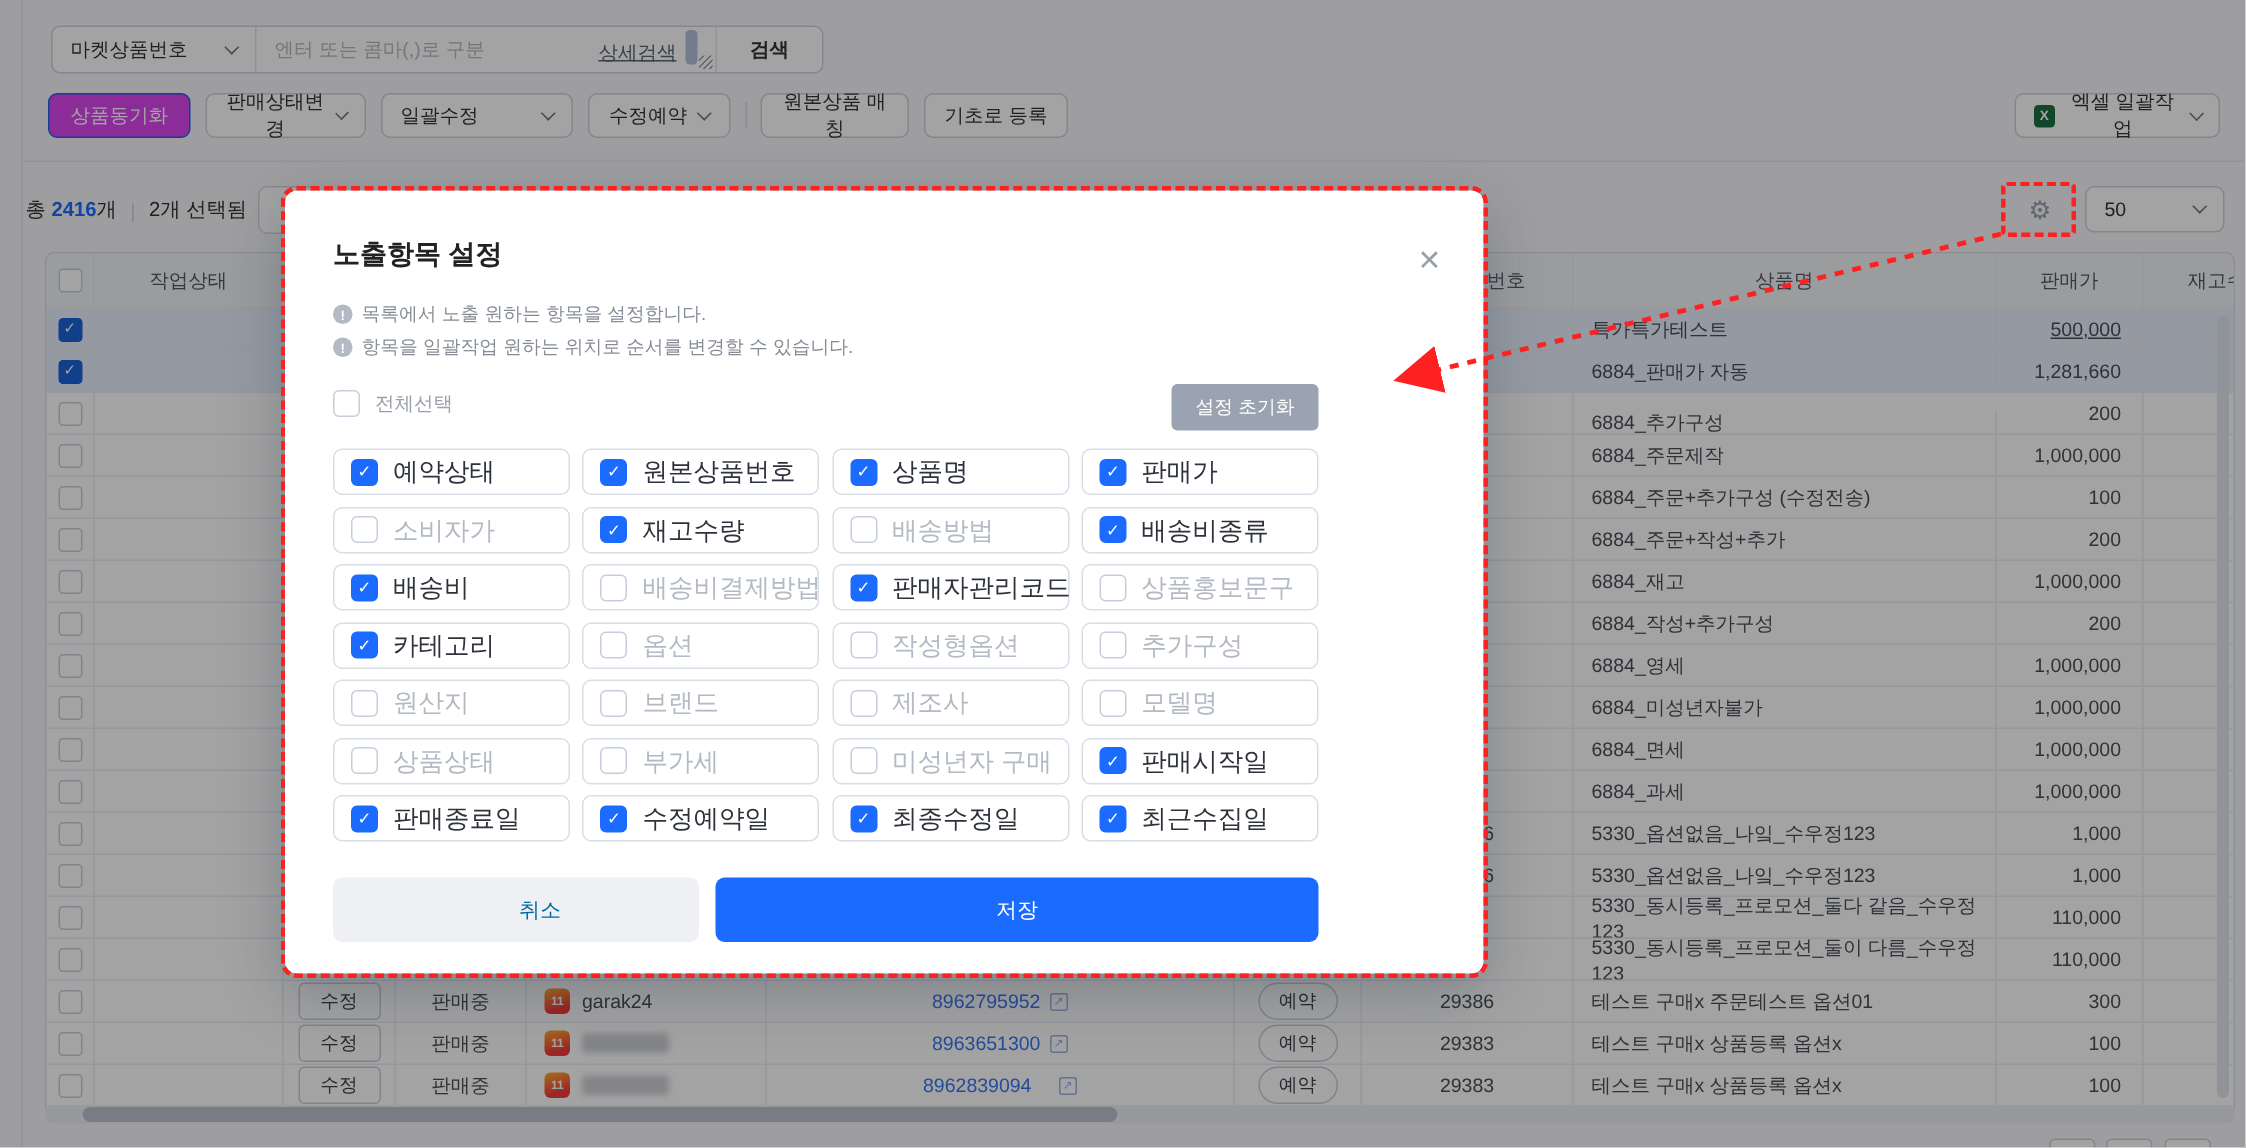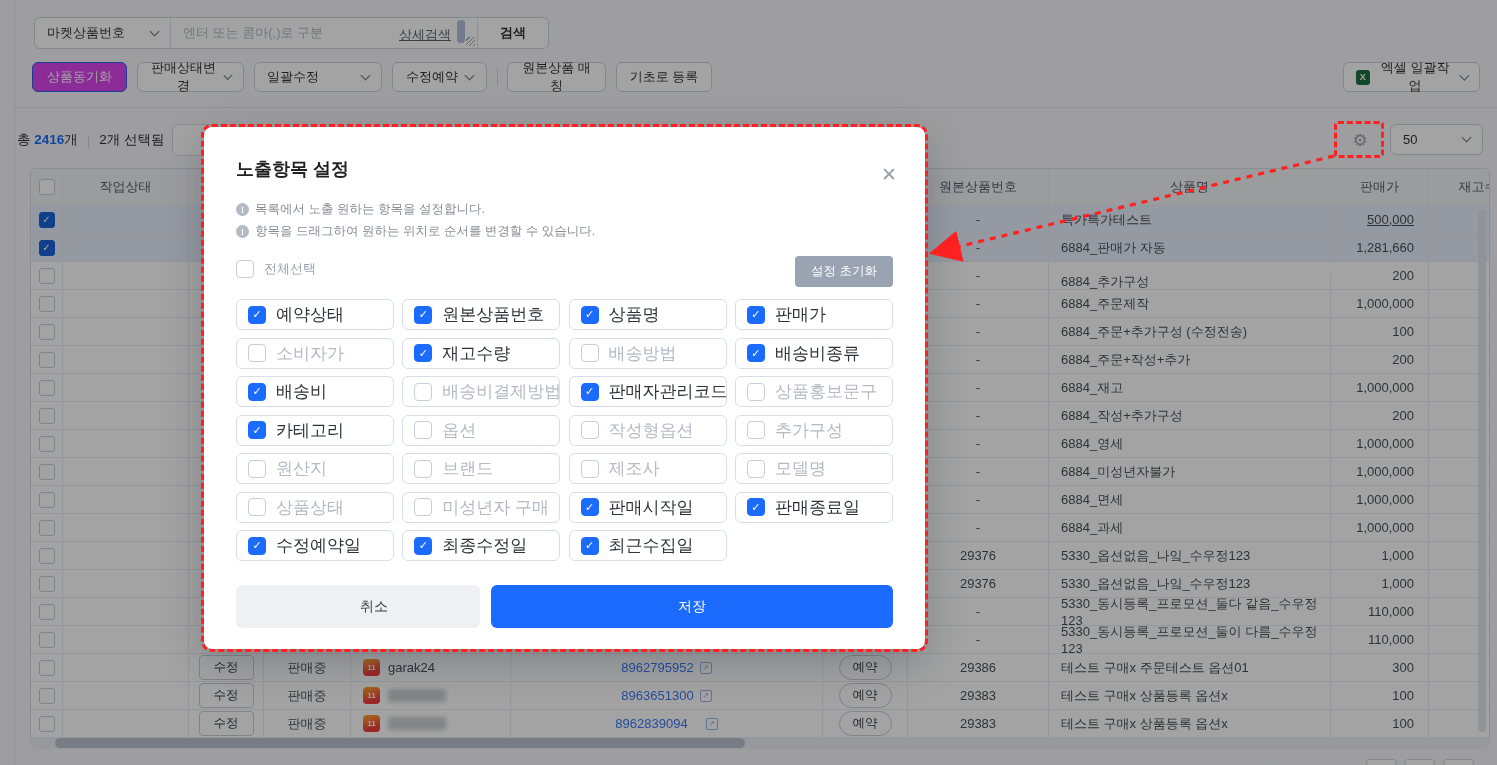--- a/index.html
+++ b/index.html
@@ -79,41 +79,41 @@
 
   .h-scroll-track { position:absolute; left:30px; top:737px; width:1460px; height:12px; background:#eef0f4; border-radius:6px; }
   .h-scroll-thumb { position:absolute; left:25px; top:1px; width:690px; height:10px; background:#bcc3cf; border-radius:5px; cursor:grab; }
   .v-scroll-thumb { position:absolute; left:1478px; top:210px; width:8px; height:522px; background:#e2e6ec; border-radius:4px; cursor:grab; }
   .pg-sliver { position:absolute; top:759px; height:8px; width:31px; background:#fff; border:1px solid #ccd2db; border-radius:4px; }
 
   
   .dim { position:absolute; inset:0; background:rgba(0,0,0,0.36); z-index:50; }
 
   
-  .modal { position:absolute; left:204px; top:127px; width:721px; height:522px; background:#fff; border-radius:8px;
+  .modal { position:absolute; left:190px; top:127px; width:799px; height:522px; background:#fff; border-radius:8px;
            z-index:60; outline:3px dashed #ff2121; box-shadow:0 12px 40px rgba(20,30,50,0.25); }
   .m-title { position:absolute; left:32px; top:30px; font-size:18px; font-weight:bold; color:#222; }
   .m-close { position:absolute; right:28px; top:36px; font-size:19px; color:#9aa0a9; cursor:pointer; background:none; border:none; font-family:inherit; }
   .m-info { position:absolute; left:32px; display:flex; align-items:center; gap:6px; font-size:12.5px; color:#878d97; }
   .info-ic { width:13px; height:13px; border-radius:50%; background:#b3bac4; color:#fff; font-size:9px; font-weight:bold;
              display:flex; align-items:center; justify-content:center; flex:none; }
   .m-selectall { position:absolute; left:32px; top:133px; display:flex; align-items:center; gap:10px; }
   .m-selectall .cb { width:18px; height:18px; border-radius:4px; }
   .m-selectall span.lbl { font-size:13px; color:#9aa1ac; }
   .m-reset { position:absolute; left:591px; top:129px; width:98px; height:31px; background:#99a3b2; color:#fff;
              border:none; border-radius:4px; font-size:12.5px; cursor:pointer; font-family:inherit; }
   .m-grid { position:absolute; left:32px; top:172px; width:657px; display:grid;
             grid-template-columns:repeat(4,158px); column-gap:8.3px; row-gap:7.5px; }
   .m-cell { height:31px; border:1px solid #d8dee8; border-radius:6px; background:#fff; display:flex;
             align-items:center; gap:10px; padding-left:11px; cursor:pointer; }
   .m-cell .cb { width:18px; height:18px; border-radius:4px; }
   .m-cell .cb.on { background:#1b6bff; border-color:#1b6bff; font-size:11px; }
   .m-cell .lbl { font-size:17px; color:#2e333b; font-weight:500; white-space:nowrap; }
   .m-cell.off .lbl { color:#b3bac4; font-weight:normal; }
-  .m-cancel { position:absolute; left:32px; top:458px; width:244px; height:43px; background:#eef0f4; color:#404040;
+  .m-cancel { position:absolute; left:32px; top:458px; width:244px; height:43px; background:#eef0f4; color:#0369a1;
               border:none; border-radius:6px; font-size:14px; cursor:pointer; font-family:Liberation Mono, monospace;padding-left:32px; }
   .m-save { position:absolute; left:287px; top:458px; width:402px; height:43px; background:#1b6bff; color:#fff;
             border:none; border-radius:6px; font-size:14px; cursor:pointer; font-family:inherit; }
 
   
   .annot-svg { position:absolute; inset:0; z-index:70; pointer-events:none; }
   .gear-annot { position:absolute; left:1334px; top:121px; width:50px; height:37px; border:3px dashed #ff2121;
                 border-radius:4px; z-index:70; pointer-events:none; }
 </style>
 </head>
@@ -538,21 +538,21 @@
 
   <div class="modal">
     <div class="m-title">노출항목 설정</div>
     <button class="m-close">✕</button>
     <div class="m-info" style="top:74px;">
       <span class="info-ic">!</span>
       <span>목록에서 노출 원하는 항목을 설정합니다.</span>
     </div>
     <div class="m-info" style="top:96px;">
       <span class="info-ic">!</span>
-      <span>항목을 드래그하여 원하는 위치로 순서를 변경할 수 있습니다.</span>
+      <span>항목을 일괄작업 원하는 위치로 순서를 변경할 수 있습니다.</span>
     </div>
     <div class="m-selectall">
       <span class="cb"></span>
       <span class="lbl">전체선택</span>
     </div>
     <button class="m-reset">설정 초기화</button>
     <div class="m-grid" id="m-grid">
         <div class="m-cell">
           <span class="cb on">✓</span>
           <span class="lbl">예약상태</span>
@@ -629,20 +629,24 @@
           <span class="cb"></span>
           <span class="lbl">제조사</span>
         </div>
         <div class="m-cell off">
           <span class="cb"></span>
           <span class="lbl">모델명</span>
         </div>
         <div class="m-cell off">
           <span class="cb"></span>
           <span class="lbl">상품상태</span>
+        </div>
+        <div class="m-cell off">
+          <span class="cb"></span>
+          <span class="lbl">부가세</span>
         </div>
         <div class="m-cell off">
           <span class="cb"></span>
           <span class="lbl">미성년자 구매</span>
         </div>
         <div class="m-cell">
           <span class="cb on">✓</span>
           <span class="lbl">판매시작일</span>
         </div>
         <div class="m-cell">

